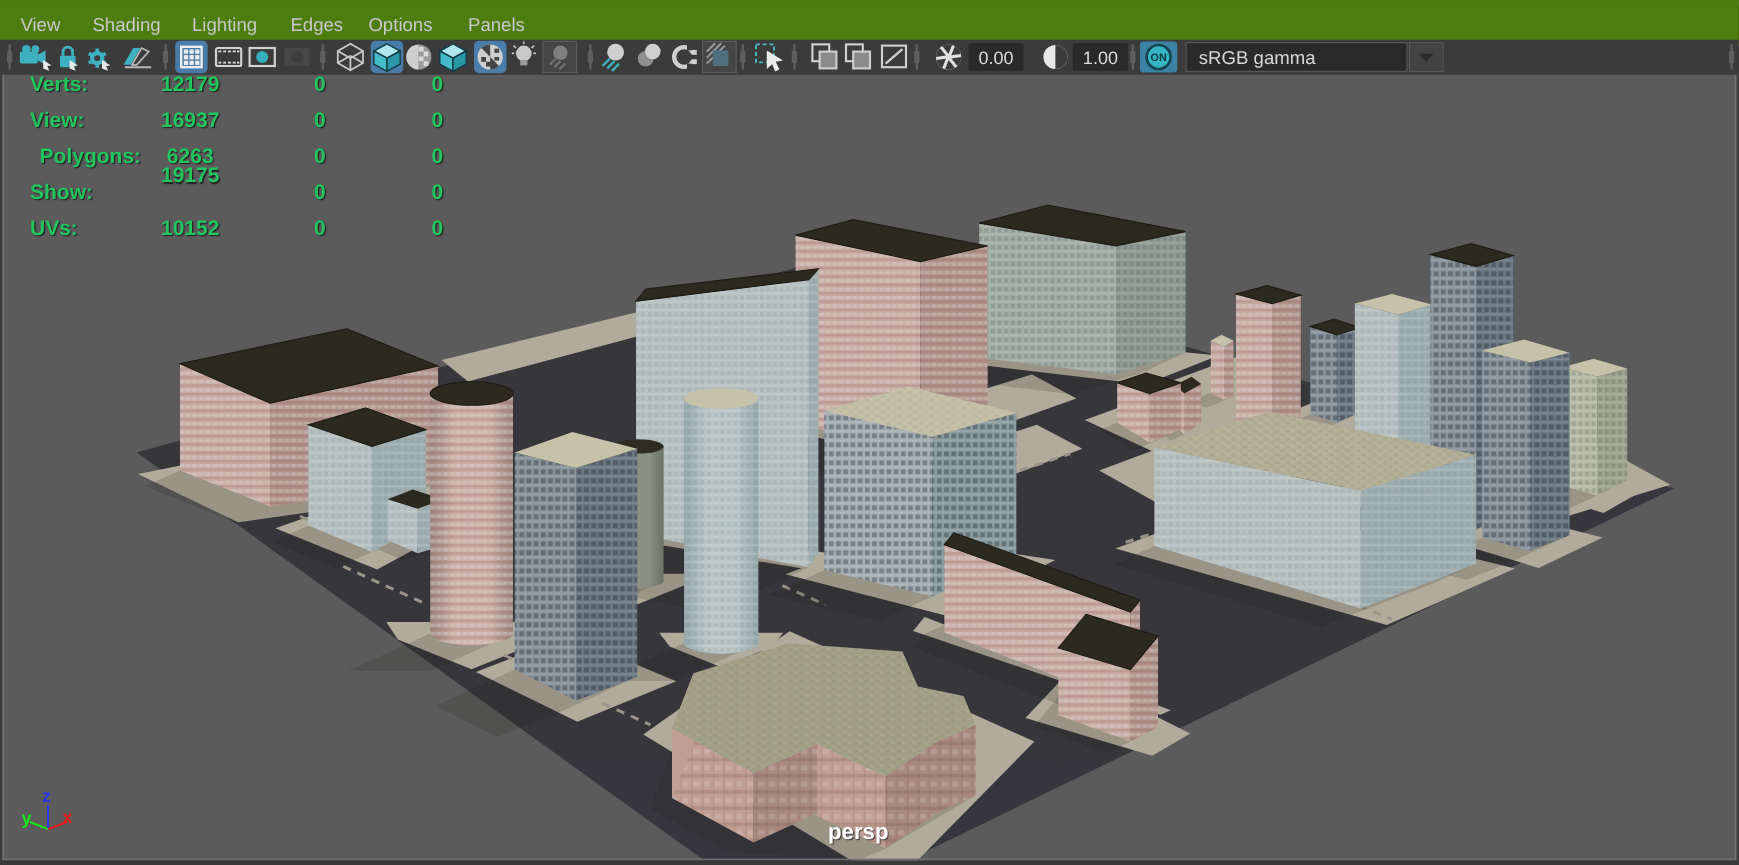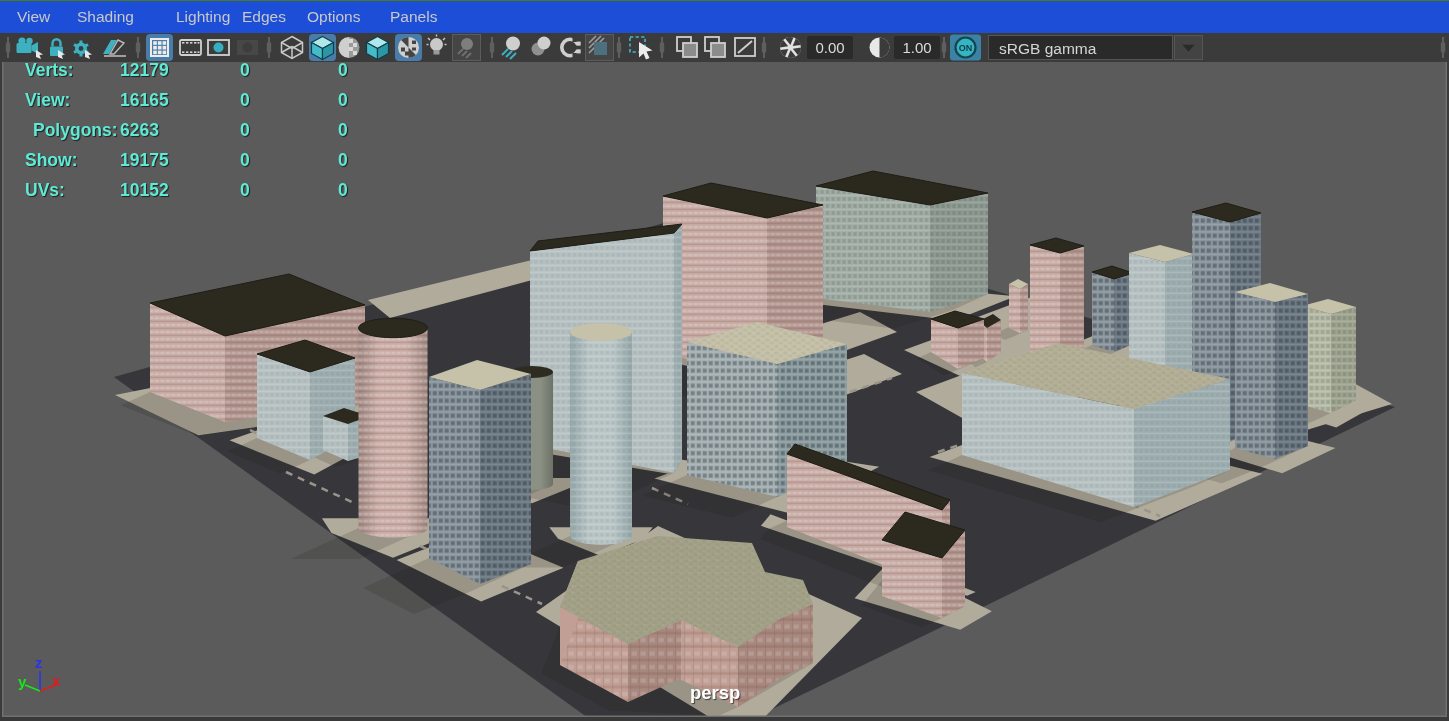--- a/index.html
+++ b/index.html
@@ -1,23 +1,23 @@
 <!DOCTYPE html>
 <html><head>
 <meta charset="utf-8">
 <style>
   html,body{margin:0;padding:0;width:1449px;height:721px;overflow:hidden;background:#3b3b3b;
     font-family:"Liberation Sans",sans-serif;}
   #vp{position:absolute;left:0;top:62px;width:1449px;height:659px;}
-  .menu{position:absolute;top:0;left:0;width:1449px;height:33px;background:#1d4ed8;
-    border-top:1px solid #4d7c0f;}
+  .menu{position:absolute;top:0;left:0;width:1449px;height:33px;background:#4d7c0f;
+    border-top:6px solid #4d7c0f;}
   .menu span{position:absolute;top:7px;font-size:15.5px;color:#c9c9c9;}
-  .hud{position:absolute;font-size:17.5px;font-weight:bold;color:#5eead4;
+  .hud{position:absolute;font-size:17.5px;font-weight:bold;color:#22c55e;
     text-shadow:1px 1px 1px rgba(0,0,0,0.65);}
-  .num{text-align:left;}
+  .num{text-align:center;}
 </style>
 </head>
 <body>
 <svg id="vp" viewBox="0 62 1449 659">
 <defs>
 <pattern id="pw" width="5.5" height="7" patternUnits="userSpaceOnUse">
   <rect x="0.4" y="1.6" width="4.7" height="2.9" fill="rgba(245,248,252,0.26)"></rect>
   <rect x="0" y="5.7" width="5.5" height="1.3" fill="rgba(110,62,52,0.15)"></rect>
 </pattern>
 <pattern id="bw" width="5.5" height="7" patternUnits="userSpaceOnUse">
@@ -280,21 +280,21 @@
 </g>
 <text x="35" y="668" font-size="15" font-weight="bold" fill="#2a35e8" font-family="Liberation Sans">z</text>
 <text x="18" y="687" font-size="15" font-weight="bold" fill="#19e619" font-family="Liberation Sans">y</text>
 <text x="52" y="686" font-size="15" font-weight="bold" fill="#e31b1b" font-family="Liberation Sans">x</text>
 <text x="690" y="699" font-size="18.5" font-weight="bold" fill="#ffffff" font-family="Liberation Sans" style="text-shadow:1px 1px 1px rgba(0,0,0,0.6)">persp</text>
 </svg>
 
 <div class="menu">
   <span style="left:17px">View</span>
   <span style="left:77px">Shading</span>
-  <span style="left:176px">Lighting</span>
+  <span style="left:160px">Lighting</span>
   <span style="left:242px">Edges</span>
   <span style="left:307px">Options</span>
   <span style="left:390px">Panels</span>
 </div>
 <svg style="position:absolute;left:0;top:33px" width="1449" height="29">
 <rect width="1449" height="29" fill="#3b3b3b"></rect>
 <g>
 <g fill="#5f5f5f">
  <rect x="7" y="4" width="2" height="21"></rect>
         <rect x="5.8" y="9" width="4.4" height="11" rx="2"></rect>
@@ -473,27 +473,27 @@
 <polygon points="1182.5,11.8 1194.5,11.8 1188.5,18.8" fill="#2a2a2a"></polygon>
 </g>
 
 </svg>
 
 <div class="hud" style="left:25px;top:60px">Verts:</div>
 <div class="hud num" style="left:120px;top:60px;width:77px">12179</div>
 <div class="hud num" style="left:240px;top:60px;width:53px">0</div>
 <div class="hud num" style="left:338px;top:60px;width:53px">0</div>
 <div class="hud" style="left:25px;top:90px">View:</div>
-<div class="hud num" style="left:120px;top:90px;width:77px">16165</div>
+<div class="hud num" style="left:120px;top:90px;width:77px">16937</div>
 <div class="hud num" style="left:240px;top:90px;width:53px">0</div>
 <div class="hud num" style="left:338px;top:90px;width:53px">0</div>
 <div class="hud" style="left:33px;top:120px">Polygons:</div>
 <div class="hud num" style="left:120px;top:120px;width:77px">6263</div>
 <div class="hud num" style="left:240px;top:120px;width:53px">0</div>
 <div class="hud num" style="left:338px;top:120px;width:53px">0</div>
 <div class="hud" style="left:25px;top:150px">Show:</div>
-<div class="hud num" style="left:120px;top:150px;width:77px">19175</div>
+<div class="hud num" style="left:120px;top:136px;width:77px">19175</div>
 <div class="hud num" style="left:240px;top:150px;width:53px">0</div>
 <div class="hud num" style="left:338px;top:150px;width:53px">0</div>
 <div class="hud" style="left:25px;top:180px">UVs:</div>
 <div class="hud num" style="left:120px;top:180px;width:77px">10152</div>
 <div class="hud num" style="left:240px;top:180px;width:53px">0</div>
 <div class="hud num" style="left:338px;top:180px;width:53px">0</div>
 
 </body></html>

